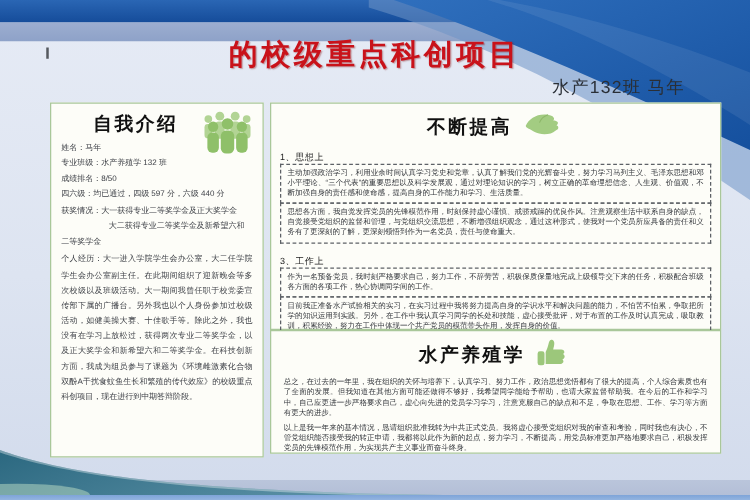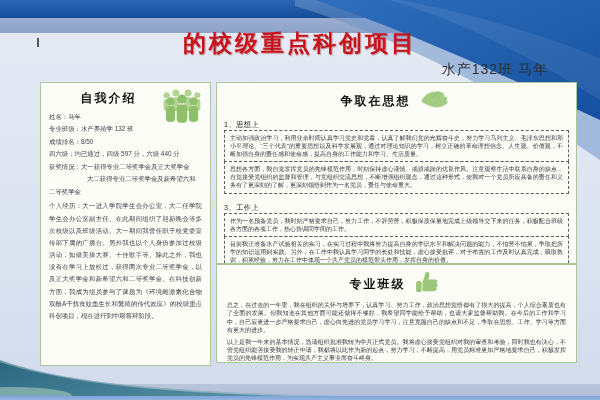--- a/index.html
+++ b/index.html
@@ -18,21 +18,21 @@
   
   .slide-title{position:absolute;left:0;top:28px;width:600px;text-align:center;
     font-size:23px;font-weight:bold;color:#c9121a;letter-spacing:3px;
     text-shadow:1px 1px 1px rgba(120,0,0,.35);}
   .byline{position:absolute;right:52px;top:61px;font-size:14px;color:#2a2f36;letter-spacing:1px;margin-left:48px;}
   
   .gbox{position:absolute;background:#fdfdf8;border:1px solid #a9c79a;box-sizing:border-box;}
   #profile-box{left:40px;top:82px;width:171px;height:284px;padding:5px 8px;}
   #report-box{left:216px;top:82px;width:361px;height:182px;padding:4px 7px;}
   #summary-box{left:216px;top:264px;width:361px;height:99px;padding:4px 10px;}
-  .box-heading{font-size:12px;font-weight:bold;color:#111;text-align:center;
+  .box-heading{font-size:15px;font-weight:bold;color:#111;text-align:center;
     letter-spacing:2px;margin:2px 0 4px 0;}
   #profile-box .box-heading{padding-right:34px;}
   .heading-row{display:flex;align-items:center;justify-content:center;gap:8px;margin:1px 0 3px 0;}
   .heading-row .box-heading{margin:0;}
   
   .people-icon{position:absolute;right:5px;top:4px;}
   .field-line{font-size:6.4px;line-height:1.95;color:#3c3f45;white-space:nowrap;overflow:hidden;}
   .field-cont{font-size:6.4px;line-height:1.95;color:#3c3f45;text-indent:38px;}
   .profile-para{font-size:6.4px;line-height:1.9;color:#3c3f45;margin-top:2px;text-align:justify;}
   
@@ -102,21 +102,21 @@
     <div class="field-line">专业班级：水产养殖学 132 班</div>
     <div class="field-line">成绩排名：8/50</div>
     <div class="field-line">四六级：均已通过，四级 597 分，六级 440 分</div>
     <div class="field-line">获奖情况：大一获得专业二等奖学金及正大奖学金</div>
     <div class="field-cont">大二获得专业二等奖学金及新希望六和二等奖学金</div>
     <div class="profile-para">个人经历：大一进入学院学生会办公室，大二任学院学生会办公室副主任。在此期间组织了迎新晚会等多次校级以及班级活动。大一期间我曾任职于校党委宣传部下属的广播台。另外我也以个人身份参加过校级活动，如健美操大赛、十佳歌手等。除此之外，我也没有在学习上放松过，获得两次专业二等奖学金，以及正大奖学金和新希望六和二等奖学金。在科技创新方面，我成为组员参与了课题为《环境雌激素化合物双酚A干扰食蚊鱼生长和繁殖的传代效应》的校级重点科创项目，现在进行到中期答辩阶段。</div>
   </div>
 
   <div id="report-box" class="gbox">
     <div class="heading-row">
-      <div class="box-heading">争取在思想</div>
+      <div class="box-heading">不断提高</div>
       <span>
         <svg width="34" height="22" viewBox="0 0 40 26">
           <path d="M3,15 C6,8 14,3 24,4.5 C29,5.2 31,8 29,10 C33,10 35,12.5 32,14.5 C34.5,15.5 34.5,18.5 31,19.5 C27,23.5 17,24 11,20.5 C6.5,18 3,17 3,15 Z" fill="#a3cc82"></path>
           <path d="M24,4.5 C20,6 17,9 16,12" stroke="#8db86a" stroke-width="1" fill="none"></path>
         </svg>
       </span>
     </div>
 
     <div class="report-item">
       <div class="item-label">1、思想上</div>
@@ -137,21 +137,21 @@
     <div class="report-item">
       <div class="item-label">3、学习上</div>
       <div class="item-paras">
         <div class="dash-box">我在工作之余，从未放松过对自身专业知识的学习，并积极准备各种等级考试，争取用自身的知识为社会主义现代化服务，刻苦认真，坚持不懈，使自己的成绩保持在班级前列的水平。从其他党员身上，我学到了许多，他们教会我如何联系和团结群众，如何用党员的沟通能力和办事能力来影响身边的同学，以此来体现自身的先进性。</div>
       </div>
     </div>
   </div>
 
   <div id="summary-box" class="gbox">
     <div class="heading-row">
-      <div class="box-heading">专业班级</div>
+      <div class="box-heading">水产养殖学</div>
       <span>
         <svg width="30" height="24" viewBox="0 0 30 26">
           <rect x="1" y="12" width="6" height="12" rx="2" fill="#9cc77b"></rect>
           <path d="M8,23 L20,23 C23,23 24.5,20.5 22.5,19 C25,18.2 25,15.2 23,14.3 C25,13.3 24.5,10.3 21.5,10.3 L14.5,10.3 C15.5,7 16.5,3 13.5,2 C11.5,1.3 11,3.5 10.3,6.3 C9.6,9.2 8.7,11 8,12.5 Z" fill="#9cc77b"></path>
         </svg>
       </span>
     </div>
     <p class="summary-para">总之，在过去的一年里，我在组织的关怀与培养下，认真学习、努力工作，政治思想觉悟都有了很大的提高，个人综合素质也有了全面的发展。但我知道在其他方面可能还做得不够好，我希望同学能给予帮助，也请大家监督帮助我。在今后的工作和学习中，自己应更进一步严格要求自己，虚心向先进的党员学习学习，注意克服自己的缺点和不足，争取在思想、工作、学习等方面有更大的进步。</p>
     <p class="summary-para">以上是我一年来的基本情况，恳请组织批准我转为中共正式党员。我将虚心接受党组织对我的审查和考验，同时我也有决心，不管党组织能否接受我的转正申请，我都将以此作为新的起点，努力学习，不断提高，用党员标准更加严格地要求自己，积极发挥党员的先锋模范作用，为实现共产主义事业而奋斗终身。</p>
   </div>

